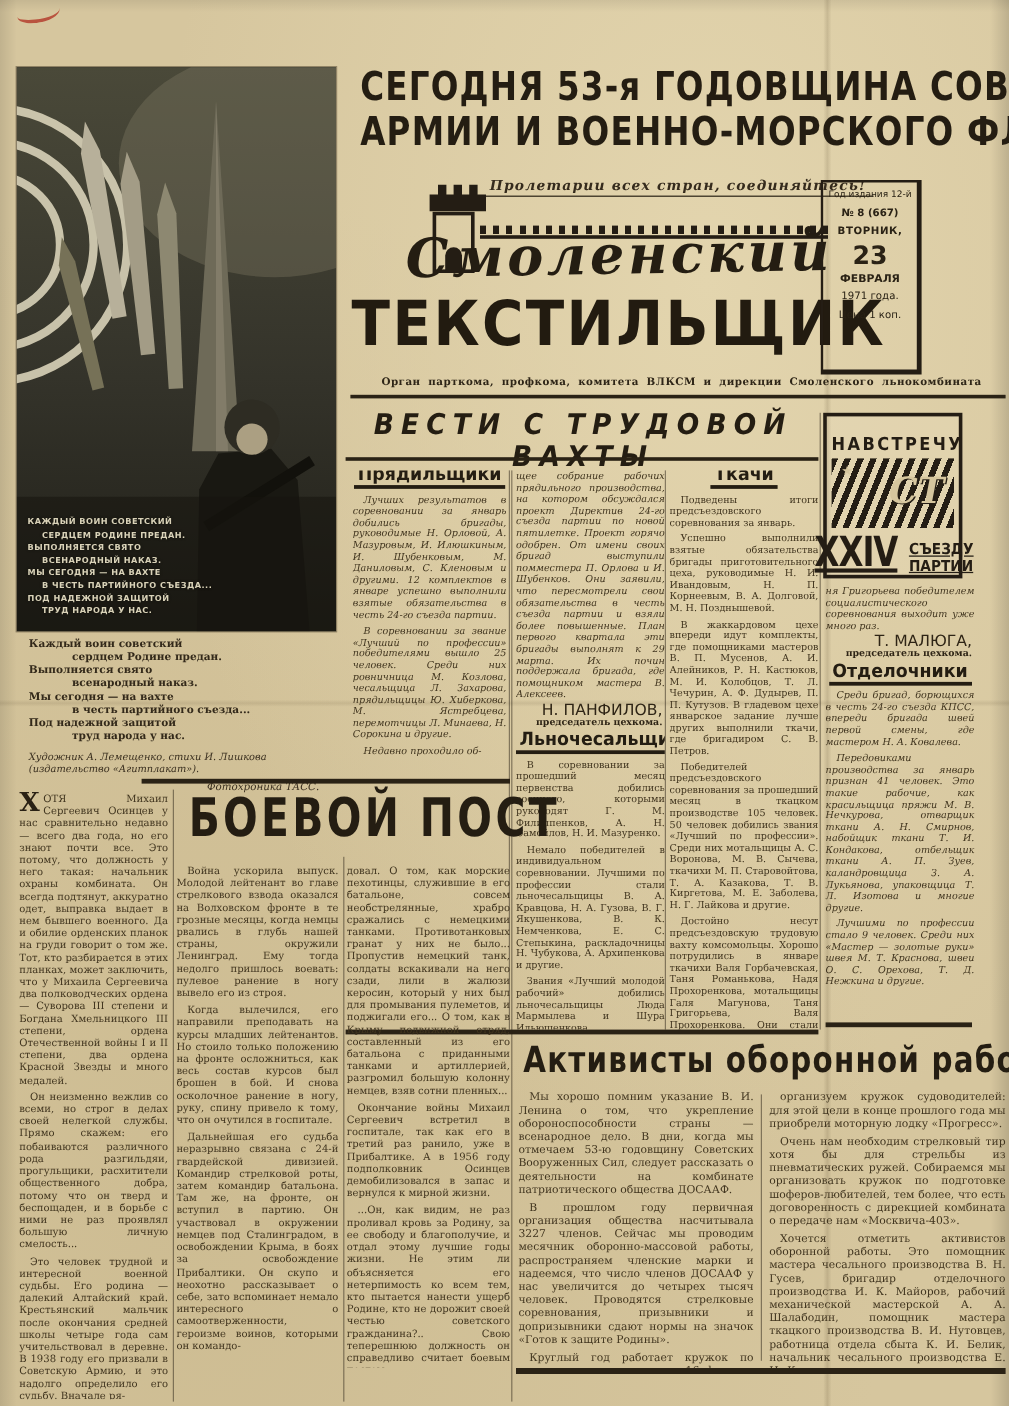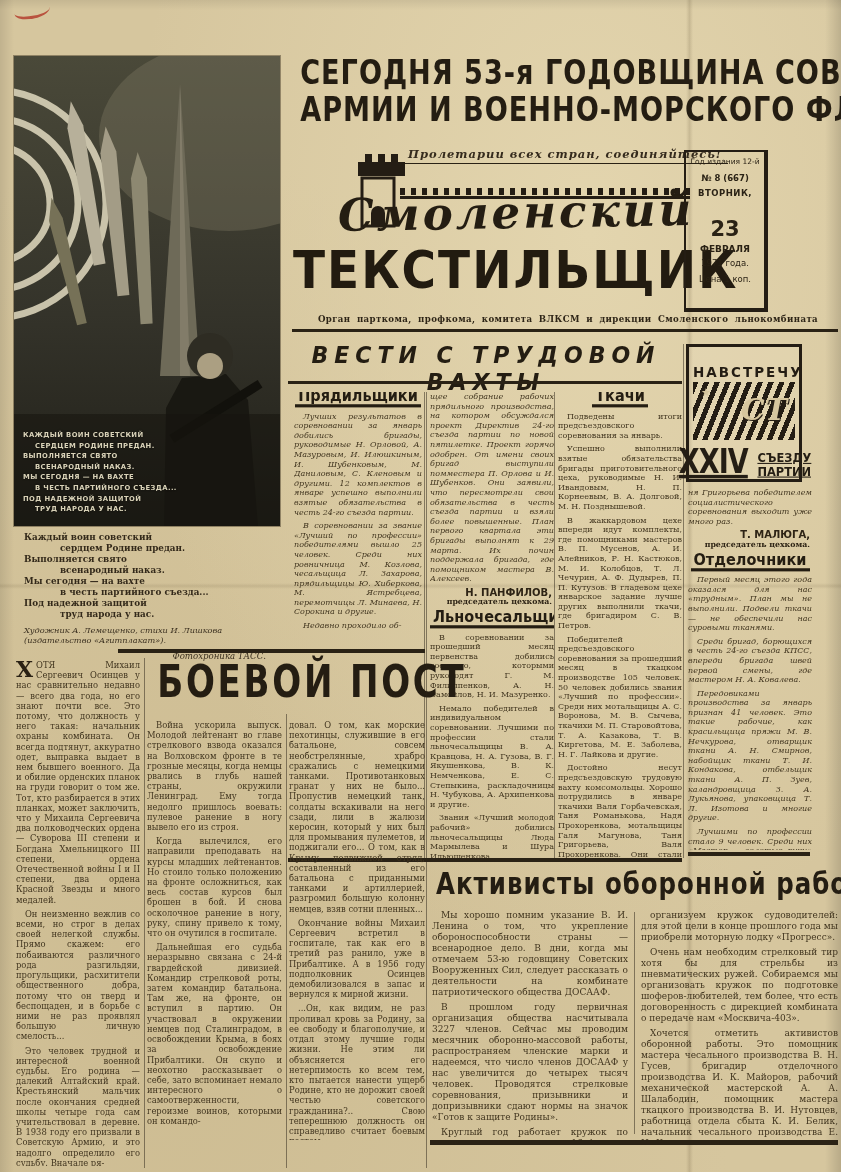--- a/index.html
+++ b/index.html
@@ -38,21 +38,21 @@
     letter-spacing:3px;color:#241d12;transform:rotate(-1deg);}
   .title-block{position:absolute;left:293px;top:240px;width:400px;
     font-family:"DejaVu Sans",sans-serif;font-weight:bold;font-size:47px;letter-spacing:2px;
     color:#221b10;transform:scale(1,1.1);transform-origin:left top;white-space:nowrap;}
   .issue-box{position:absolute;left:684px;top:150px;width:74px;height:146px;
     border:solid #241d14;border-width:2px 4px 4px 2px;padding:5px 2px;text-align:center;
     font-family:"DejaVu Sans",sans-serif;color:#2a2215;}
   .issue-box .r1{font-size:7.5px;font-weight:normal;line-height:9px;}
   .issue-box .r2{font-size:8.5px;font-weight:bold;margin-top:7px;}
   .issue-box .r3{font-size:8.5px;font-weight:bold;margin-top:5px;letter-spacing:.5px;}
-  .issue-box .day{font-size:21px;font-weight:bold;line-height:24px;margin-top:19px;}
+  .issue-box .day{font-size:21px;font-weight:bold;line-height:24px;margin-top:3px;}
   .issue-box .r5{font-size:9px;font-weight:bold;margin-top:3px;}
   .issue-box .r6{font-size:8.5px;margin-top:4px;}
   .issue-box .r7{font-size:8.5px;margin-top:6px;}
   .organ{position:absolute;left:298px;top:314px;width:540px;text-align:center;
     font-size:8.6px;font-weight:bold;letter-spacing:.4px;word-spacing:3px;color:#2e2517;}
 
   
   .poster{position:absolute;left:14px;top:56px;width:266px;height:470px;background:#2c2b23;
     box-shadow:0 0 0 1px rgba(40,30,15,.4);}
   .poster-text{position:absolute;left:9px;top:374px;color:#d9d2b8;
@@ -71,21 +71,21 @@
   .vesti-title{position:absolute;left:290px;top:343px;width:392px;text-align:center;
     font-family:"DejaVu Sans",sans-serif;font-weight:bold;font-style:italic;font-size:22px;
     letter-spacing:6px;color:#241d12;transform:scale(1,1.08);}
   .sec-head{display:table;margin:0 auto 5px;font-family:"DejaVu Sans",sans-serif;font-weight:bold;
     font-size:14.5px;color:#241d12;border-bottom:3px solid #241d12;padding:0 3px 2px;
     transform:scale(1,1.05);}
   .col{position:absolute;overflow:hidden;font-size:8px;line-height:9.6px;text-align:justify;color:#41351f;}
   .col p{margin:0 0 4px;text-indent:9px;}
   .col.it p{font-style:italic;}
   .sign{text-align:right;margin:2px 2px 6px 0;color:#2e2415;}
-  .sign .nm{font-weight:bold;font-size:10px;font-family:"DejaVu Sans",sans-serif;}
+  .sign .nm{font-weight:normal;font-size:13px;font-family:"DejaVu Sans",sans-serif;}
   .sign .rl{font-weight:bold;font-size:7.8px;}
 
   
   .badge{position:absolute;left:686px;top:344px;width:116px;height:138px;border:3px solid #241d14;
     box-sizing:border-box;padding:16px 4px;background:rgba(255,250,230,.12);}
   .badge .b-top{font-family:"DejaVu Sans",sans-serif;font-weight:bold;font-size:13.5px;
     letter-spacing:2px;color:#241d14;text-align:center;transform:scale(1,1.1);}
   .badge .stripes{position:relative;height:58px;margin-top:3px;
     background:repeating-linear-gradient(112deg,#241d14 0 5px,rgba(0,0,0,0) 5px 10px);}
   .badge .star{position:absolute;left:8px;top:4px;color:#d6c69e;font-size:11px;}
@@ -256,21 +256,20 @@
     </div>
   </div>
 
   <div class="col it" style="left:688px;top:488px;width:124px;height:362px;">
     <p style="text-indent:0;">ня Григорьева победителем социалистического соревнования выходит уже много раз.</p>
     <div class="sign">
       <div class="nm">Т. МАЛЮГА,</div>
       <div class="rl">председатель цехкома.</div>
     </div>
     <div class="sec-head">Отделочники</div>
-    <p>Первый месяц этого года оказался для нас «трудным». План мы не выполнили. Подвели ткачи — не обеспечили нас суровыми тканями.</p>
     <p>Среди бригад, борющихся в честь 24-го съезда КПСС, впереди бригада швей первой смены, где мастером Н. А. Ковалева.</p>
     <p>Передовиками производства за январь признан 41 человек. Это такие рабочие, как красильщица пряжи М. В. Нечкурова, отварщик ткани А. Н. Смирнов, набойщик ткани Т. И. Кондакова, отбельщик ткани А. П. Зуев, каландровщица З. А. Лукьянова, упаковщица Т. Л. Изотова и многие другие.</p>
     <p>Лучшими по профессии стало 9 человек. Среди них «Мастер — золотые руки» швея М. Т. Краснова, швеи О. С. Орехова, Т. Д. Нежкина и другие.</p>
 
   </div>
   <div class="rule" style="left:688px;top:852px;width:122px;height:4px;"></div>
 
   <div class="col big-col" style="left:16px;top:660px;width:124px;height:506px;">
     <p style="text-indent:0;"><span class="dropcap">Х</span><span>ОТЯ Михаил Сергеевич Осинцев у нас сравнительно недавно — всего два года, но его знают почти все. Это потому, что должность у него такая: начальник охраны комбината. Он всегда подтянут, аккуратно одет, выправка выдает в нем бывшего военного. Да и обилие орденских планок на груди говорит о том же. Тот, кто разбирается в этих планках, может заключить, что у Михаила Сергеевича два полководческих ордена — Суворова III степени и Богдана Хмельницкого III степени, ордена Отечественной войны I и II степени, два ордена Красной Звезды и много медалей.</span></p>
     <p>Он неизменно вежлив со всеми, но строг в делах своей нелегкой службы. Прямо скажем: его побаиваются различного рода разгильдяи, прогульщики, расхитители общественного добра, потому что он тверд и беспощаден, и в борьбе с ними не раз проявлял большую личную смелость...</p>

